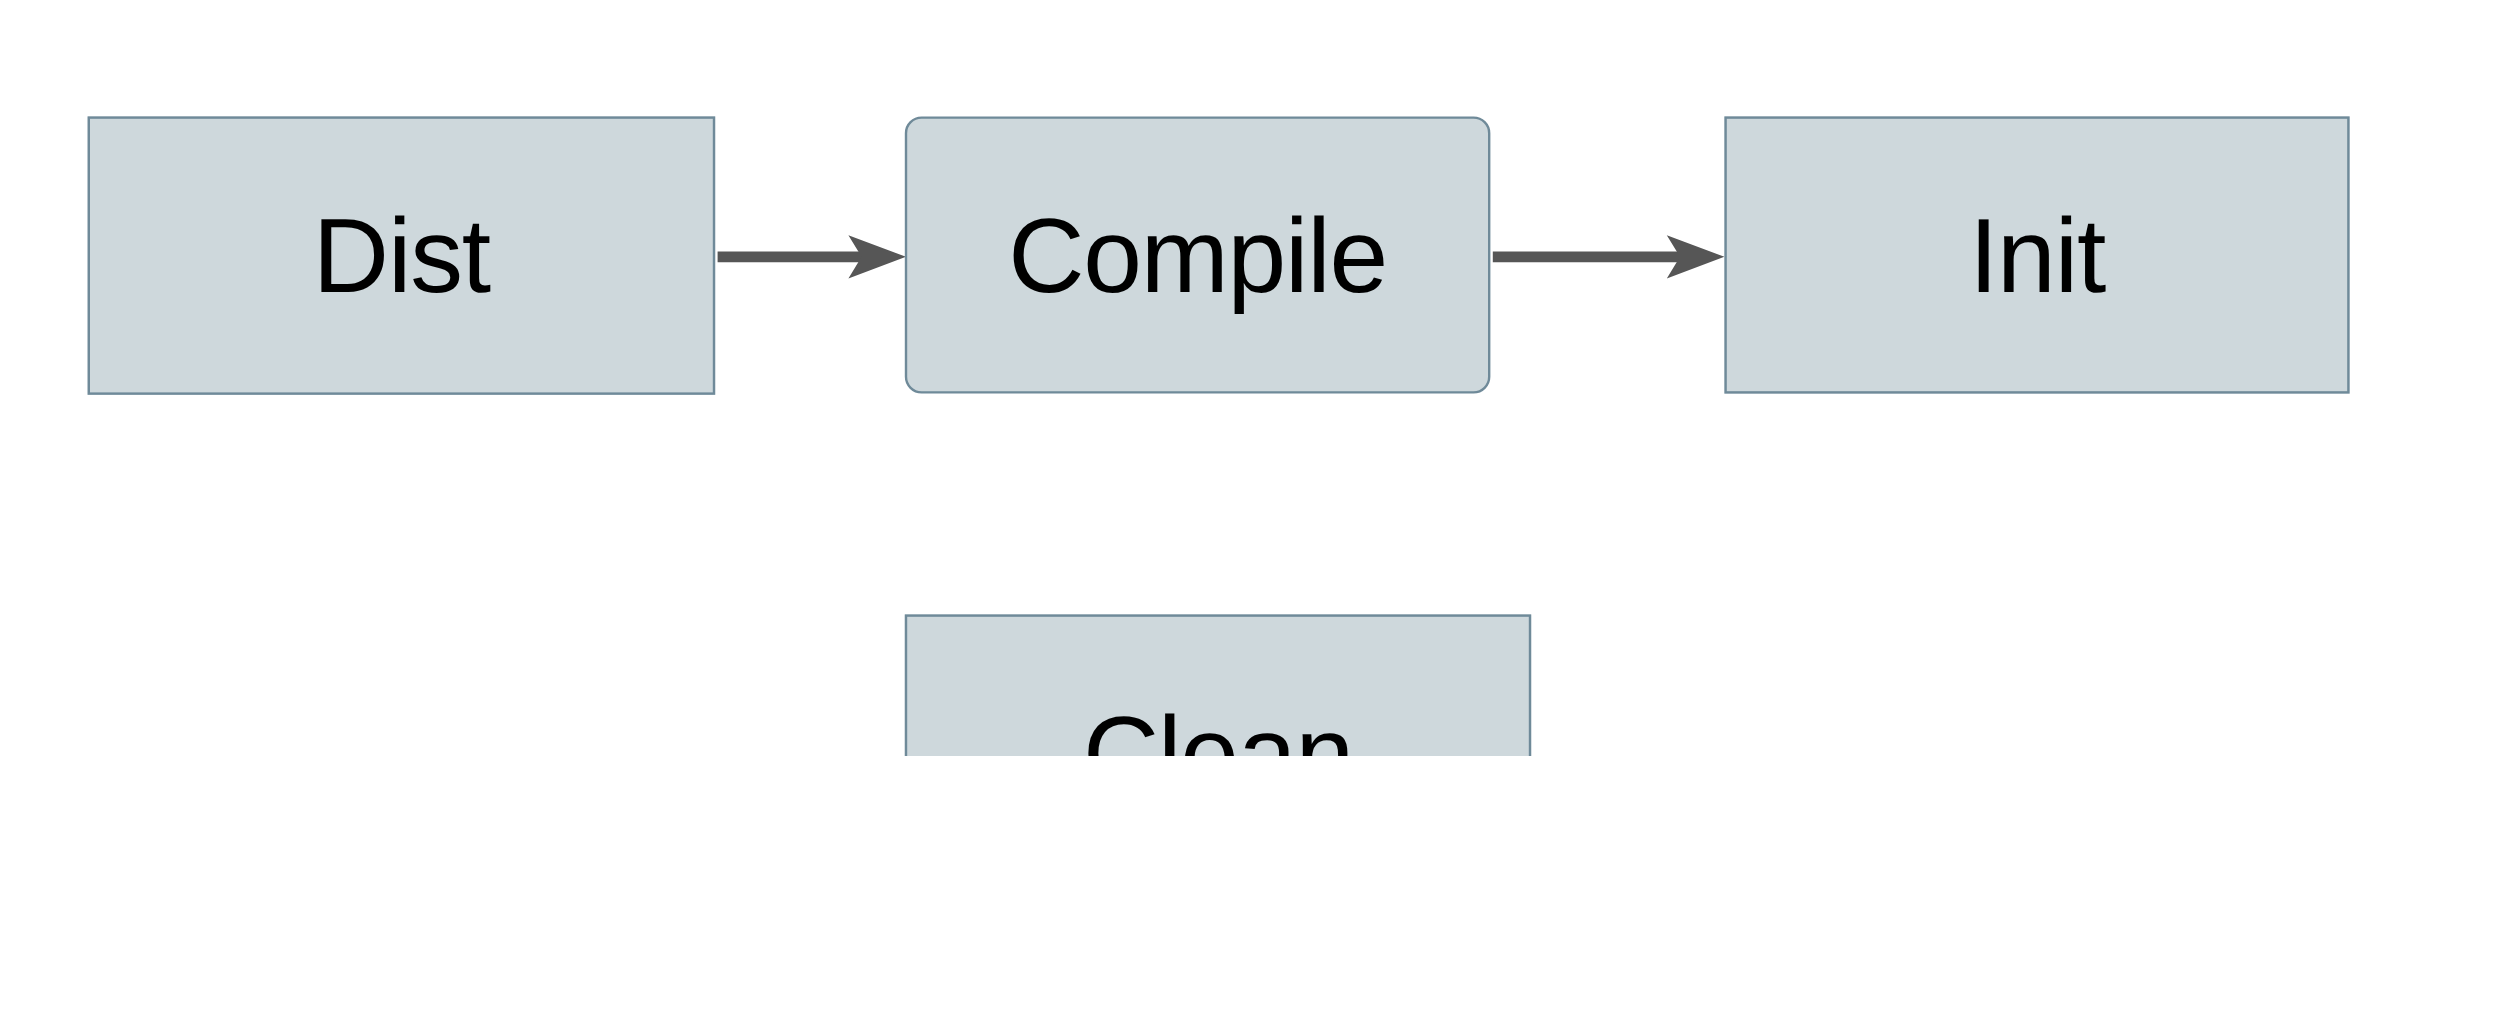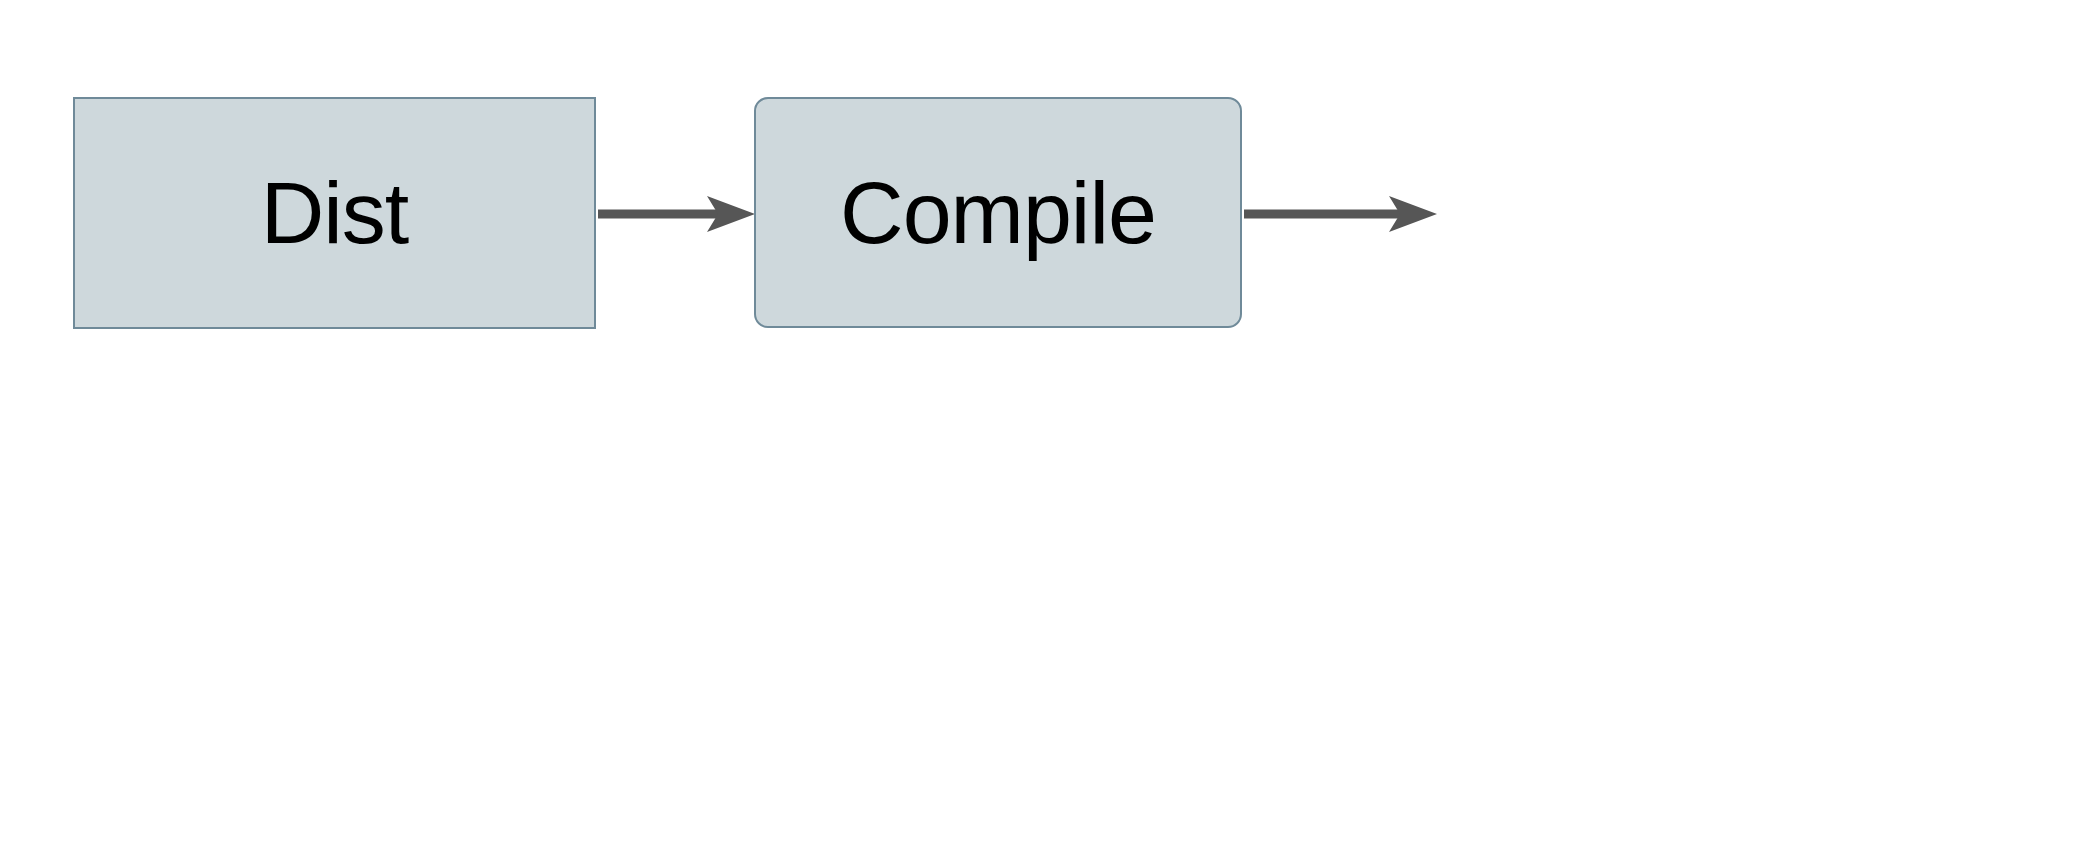--- a/index.html
+++ b/index.html
@@ -78,15 +78,21 @@
   </svg>
 
   <div class="node" id="node-dist">
     <span class="node-label">Dist</span>
   </div>
 
   <div class="node" id="node-compile">
     <span class="node-label">Compile</span>
   </div>
 
+  <div class="node" id="node-init">
+    <span class="node-label">Init</span>
+  </div>
 
+  <div class="node" id="node-clean">
+    <span class="node-label">Clean</span>
+  </div>
 
 </div>
 
 </body></html>

